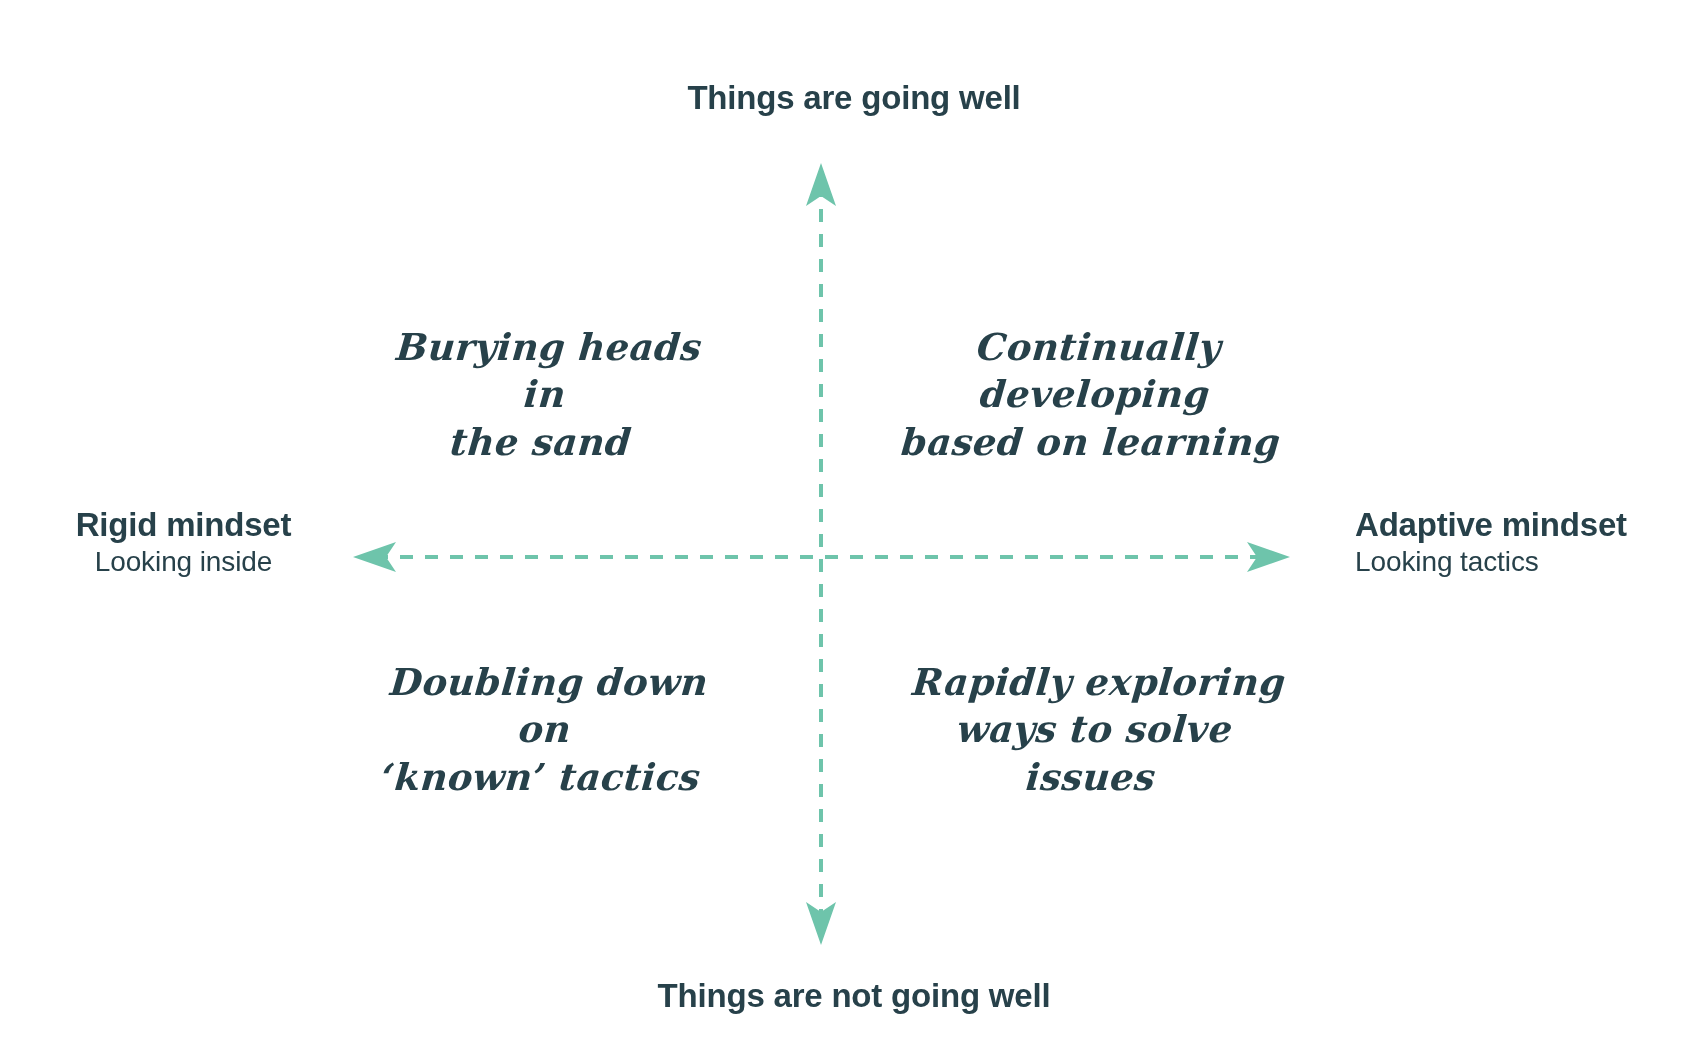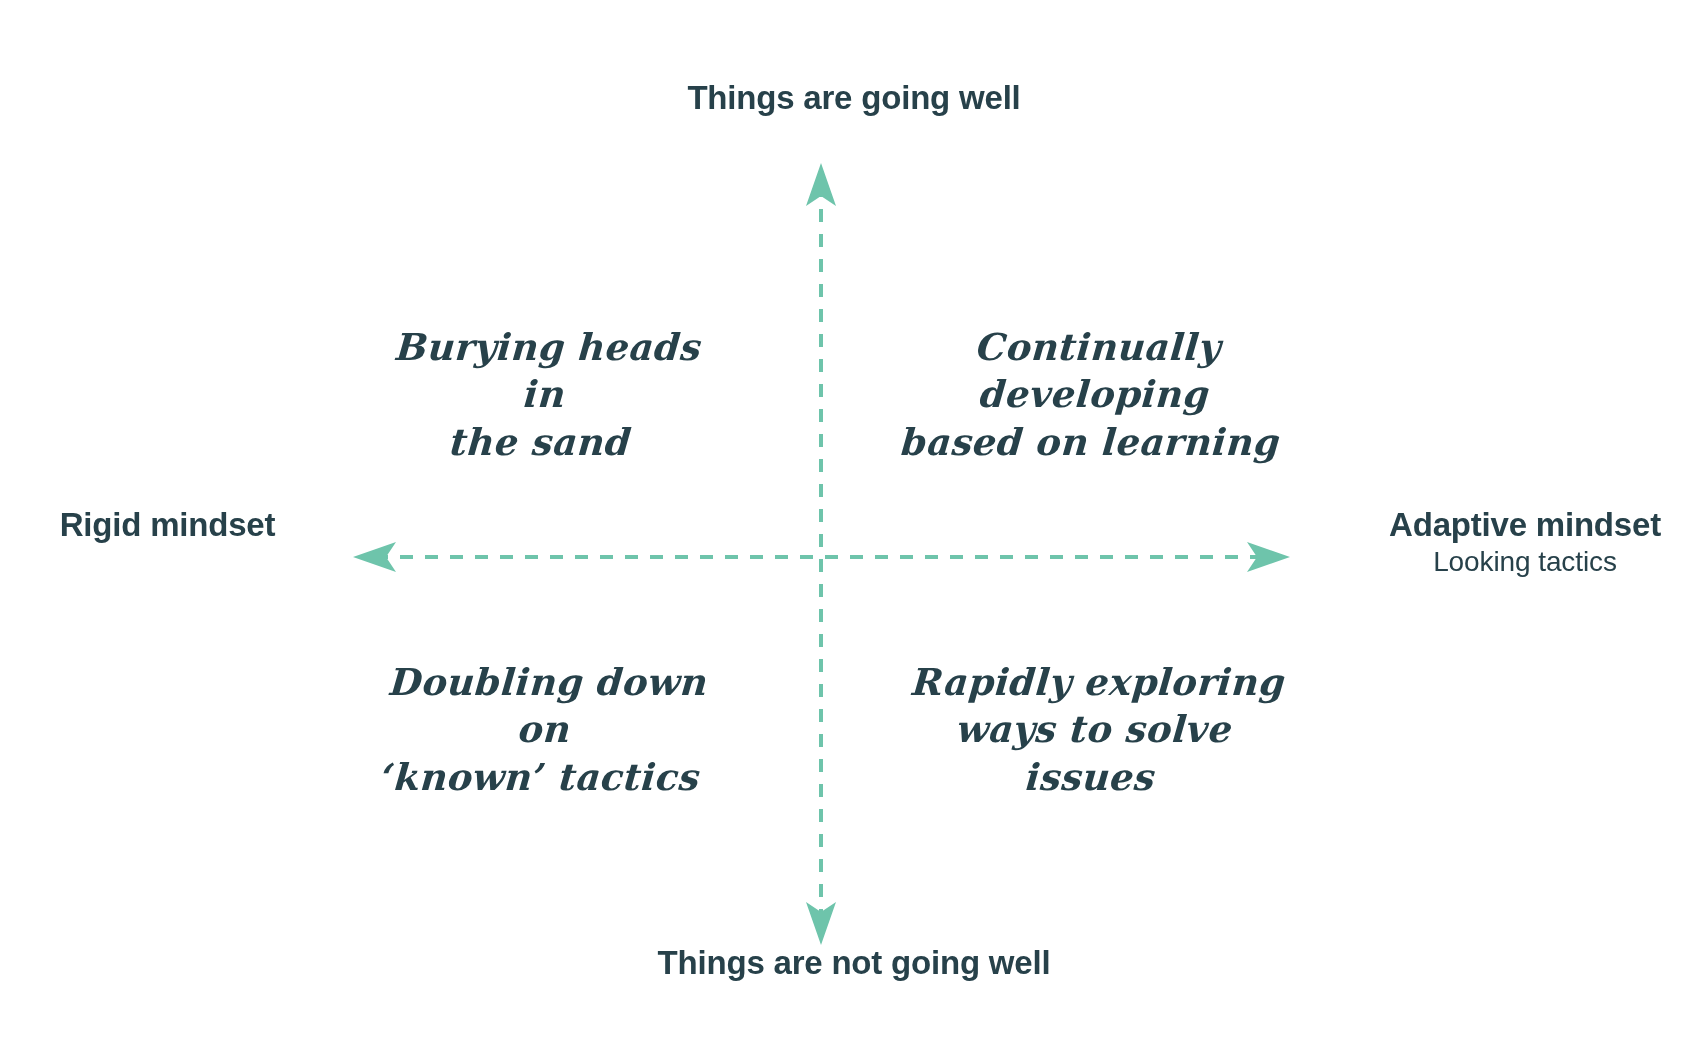--- a/index.html
+++ b/index.html
@@ -42,21 +42,21 @@
     left: 0;
     text-align: center;
     color: #27414a;
     font-family: "Liberation Sans", sans-serif;
     font-weight: bold;
     font-size: 33px;
     letter-spacing: -0.2px;
     white-space: nowrap;
   }
   .axis-label-top { top: 55px; }
-  .axis-label-bottom { top: 920px; }
+  .axis-label-bottom { top: 953px; }
 
   .axis-label-side {
     position: absolute;
     color: #27414a;
     font-family: "Liberation Sans", sans-serif;
     line-height: 1.18;
     white-space: nowrap;
   }
   .axis-label-side .side-title {
     display: block;
@@ -65,30 +65,29 @@
     letter-spacing: -0.2px;
   }
   .axis-label-side .side-sub {
     display: block;
     font-weight: normal;
     font-size: 28px;
     letter-spacing: -0.1px;
   }
 
   #left-axis-label {
-    left: 0;
+    left: 16px;
     width: 335px;
     top: 482px;
     text-align: center;
   }
   #right-axis-label {
     left: 1355px;
     width: 340px;
     top: 482px;
-    text-align: center;
   }
 
   
   .quadrant-note {
     position: absolute;
     color: #27414a;
     font-family: "DejaVu Serif", serif;
     font-style: italic;
     font-size: 37px;
     font-weight: 600;
@@ -136,20 +135,21 @@
     <path d="M 353 533 L 396 518 L 386 533 L 396 548 Z" fill="#6ec4ab"></path>
     <path d="M 1290 533 L 1247 518 L 1257 533 L 1247 548 Z" fill="#6ec4ab"></path>
   </svg>
 
   <div class="axis-label-top">Things are going well</div>
 
   <div class="axis-label-bottom">Things are not going well</div>
 
   <div class="axis-label-side" id="left-axis-label">
     <span class="side-title">Rigid mindset</span>
+    <span class="side-sub">Looking inside</span>
   </div>
 
   <div class="axis-label-side" id="right-axis-label">
     <span class="side-title">Adaptive mindset</span>
     <span class="side-sub">Looking tactics</span>
   </div>
 
   <div class="quadrant-note" id="note-top-left">Burying heads in
 the sand</div>
 

